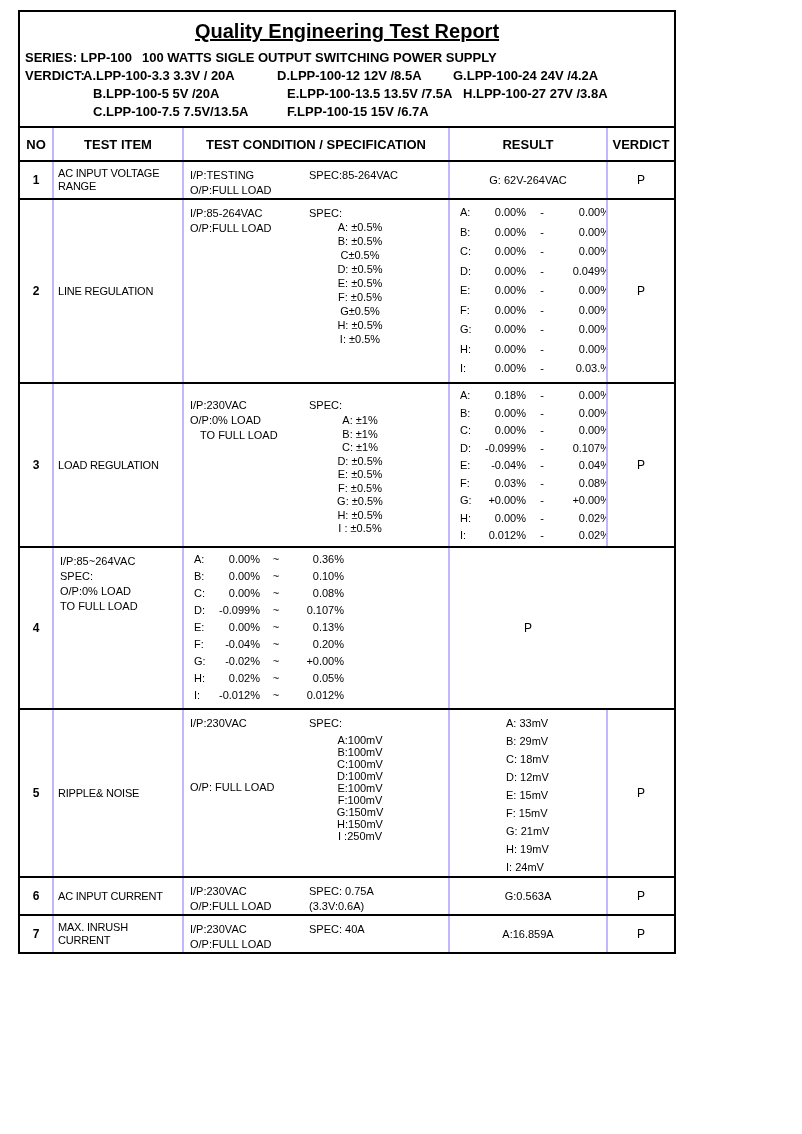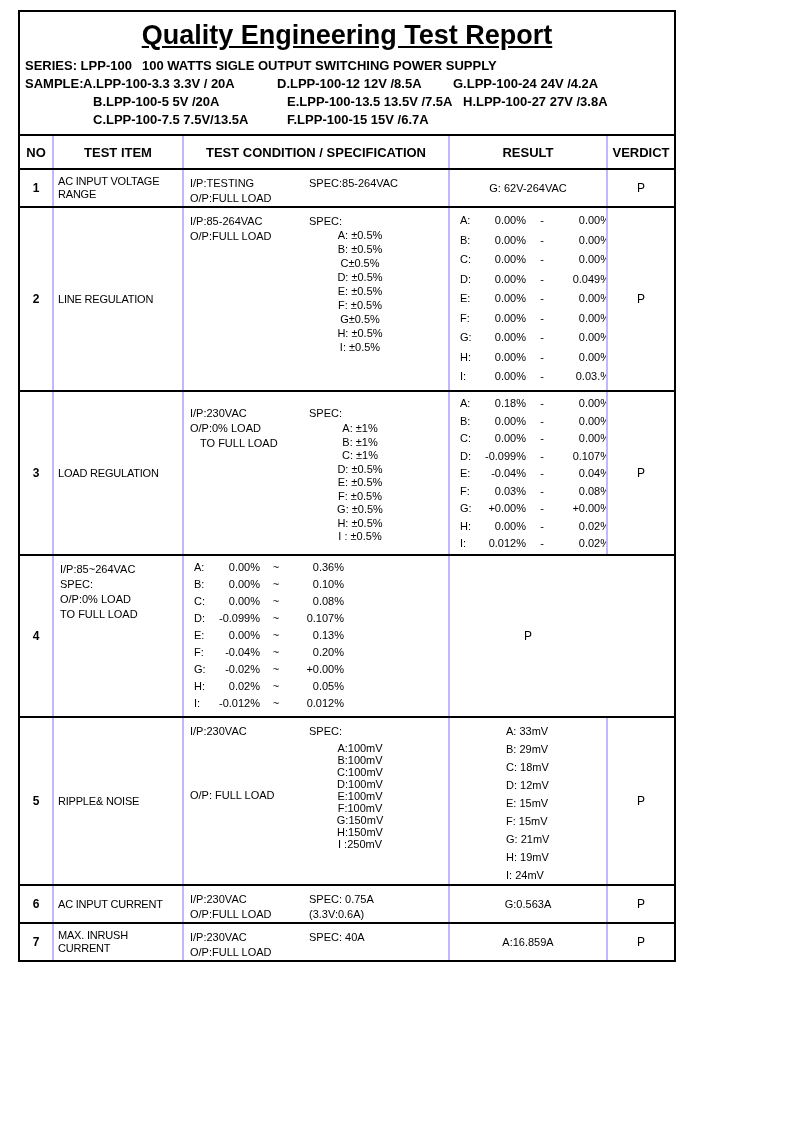--- a/index.html
+++ b/index.html
@@ -2,21 +2,21 @@
 <html><head>
 <meta charset="utf-8">
 <style>
   * { box-sizing: border-box; margin: 0; padding: 0; }
   body { background: #fff; font-family: "Liberation Sans", sans-serif; color: #000; }
   .page { position: relative; width: 802px; height: 1134px; background: #fff; overflow: hidden; }
   .doc { position: absolute; left: 18px; top: 10px; width: 658px; border: 2px solid #000; background: #fff; }
 
   
   .head-block { padding: 6px 0 5px 0; }
-  .title { text-align: center; font-size: 27px; font-weight: bold; text-decoration: underline; margin: 2px 0 6px 0; }
+  .title { text-align: center; font-size: 20px; font-weight: bold; text-decoration: underline; margin: 2px 0 6px 0; }
   .info { font-weight: bold; font-size: 13px; padding-left: 5px; line-height: 18px; }
   .series-line .gap { display: inline-block; width: 10px; }
   .sample-row { display: grid; grid-template-columns: 58px 194px 176px auto; }
   .sample-row.cont { grid-template-columns: 68px 194px 176px auto; }
 
   
   .ttable { width: 100%; font-size: 11px; }
   .trow, .thead { display: grid; grid-template-columns: 32px 130px 266px 158px auto; border-top: 2px solid #000; }
   .cell { border-left: 2px solid #c4b5fd; position: relative; height: 100%; overflow: hidden; }
   .cell:first-child { border-left: none; }
@@ -57,21 +57,21 @@
 <div class="page">
   <div class="doc">
 
     <div class="head-block">
       <div class="title">Quality Engineering Test Report</div>
       <div class="info">
         <div class="series-line">
           <span>SERIES: LPP-100</span><span class="gap"></span><span>100 WATTS SIGLE OUTPUT SWITCHING POWER SUPPLY</span>
         </div>
         <div class="sample-row">
-          <span>SAMPLE:</span>
+          <span>VERDICT:</span>
           <span>A.LPP-100-3.3 3.3V / 20A</span>
           <span>D.LPP-100-12 12V /8.5A</span>
           <span>G.LPP-100-24 24V /4.2A</span>
         </div>
         <div class="sample-row cont">
           <span></span>
           <span>B.LPP-100-5 5V /20A</span>
           <span>E.LPP-100-13.5 13.5V /7.5A</span>
           <span>H.LPP-100-27 27V /3.8A</span>
         </div>

